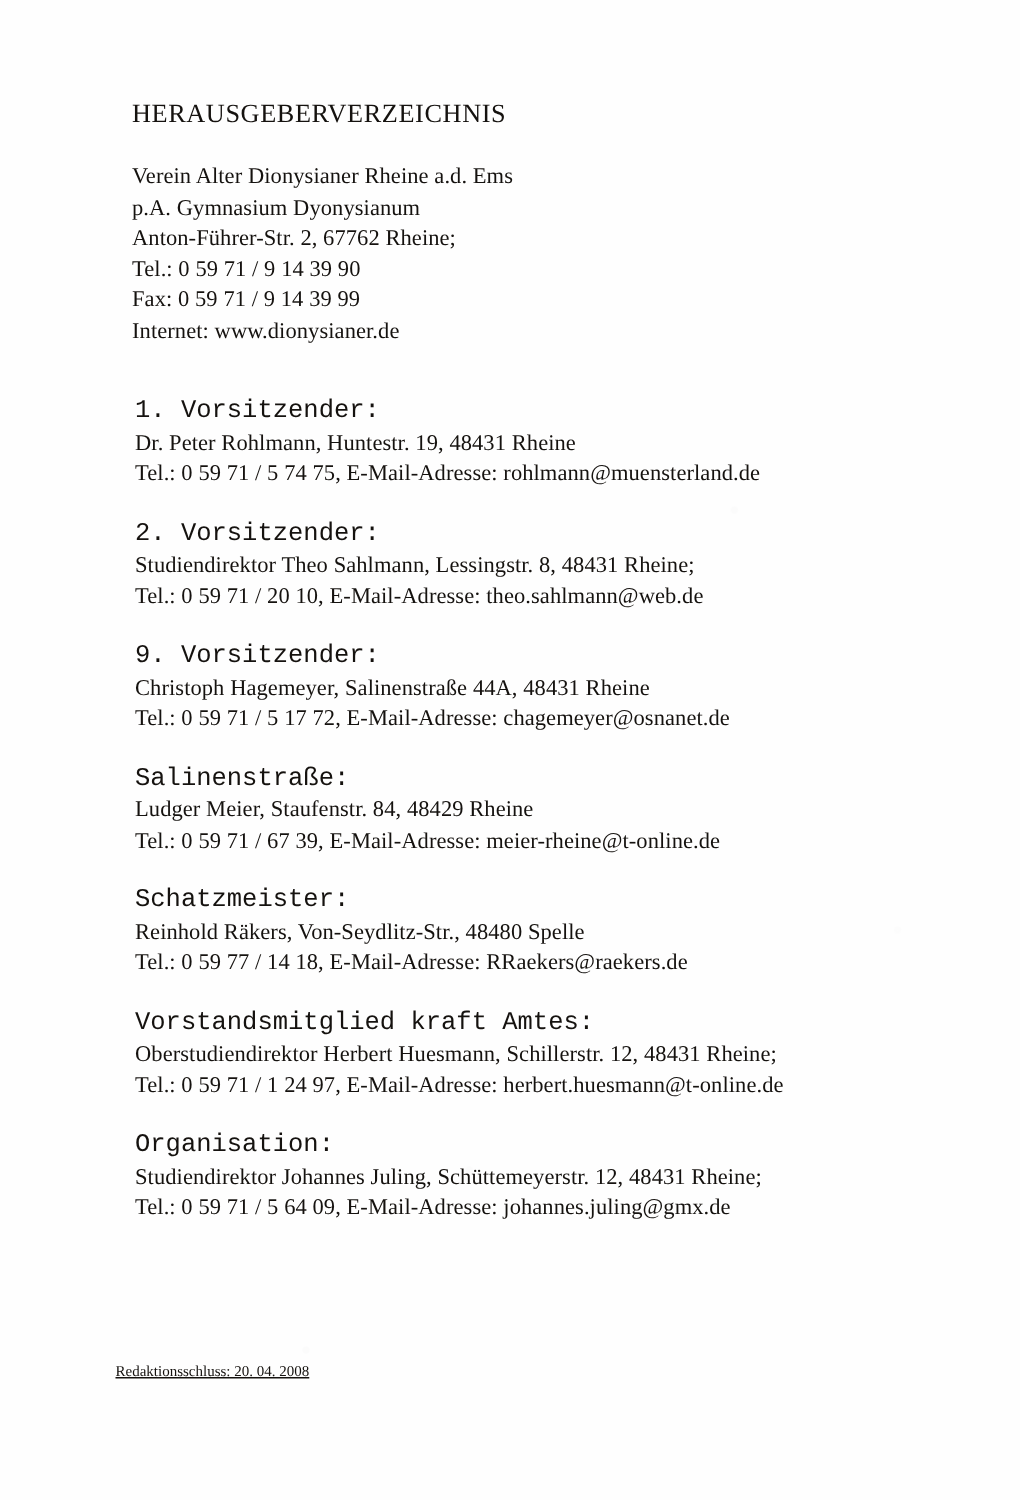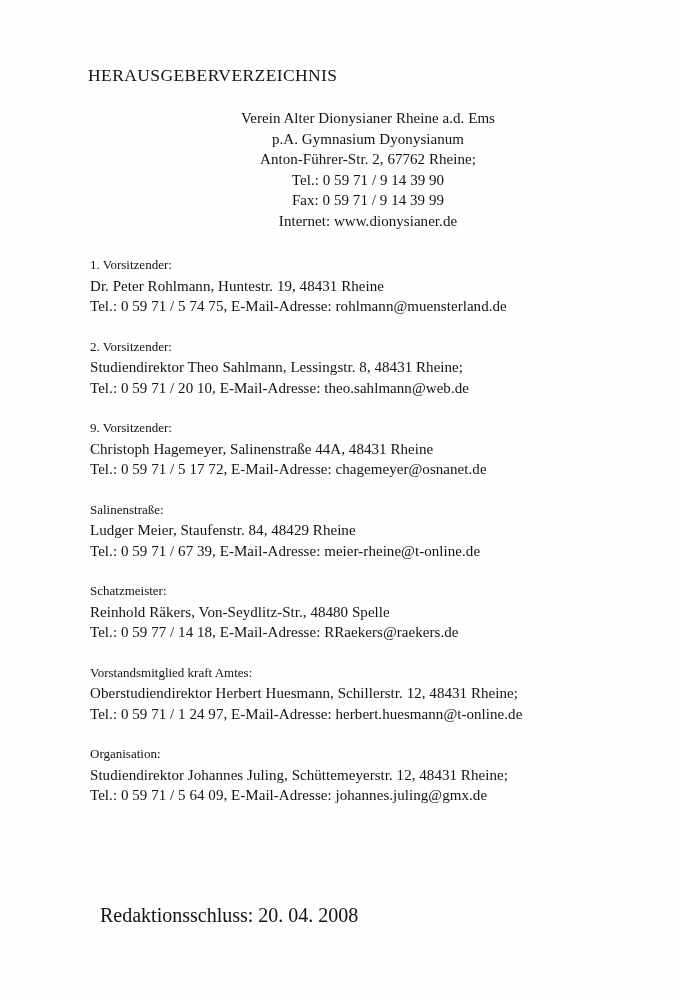--- a/index.html
+++ b/index.html
@@ -40,52 +40,53 @@
   .doc-title {
     font-size: 17.5px;
     letter-spacing: 0.4px;
     line-height: 22px;
     margin: 0 0 22px 0;
     font-weight: normal;
     white-space: nowrap;
   }
 
   .org-block {
-    margin: 0 0 24px 0;
-    text-align: center;
+    margin: 0 0 34px 0;
   }
 
   .entry {
     margin: 0 0 20px 2px;
   }
 
   .entry:last-of-type {
     margin-bottom: 12px;
   }
 
   .line {
     font-size: 15px;
     line-height: 20.5px;
     white-space: nowrap;
     letter-spacing: 0.05px;
   }
 
   .role {
-    font-size: 13px;
+    font-size: 17px;
     line-height: 20.5px;
     white-space: nowrap;
+    font-family: Liberation Mono, monospace;
   }
 
   .footer-note {
     position: absolute;
-    left: 100px;
+    left: 77px;
     top: 905px;
-    font-size: 20px;
+    font-size: 10px;
     line-height: 20.5px;
     white-space: nowrap;
+    text-decoration: underline;
   }
 </style>
 </head>
 <body>
 
 <div class="page">
 
   <div class="content">
 
     <h1 class="doc-title">HERAUSGEBERVERZEICHNIS</h1>

